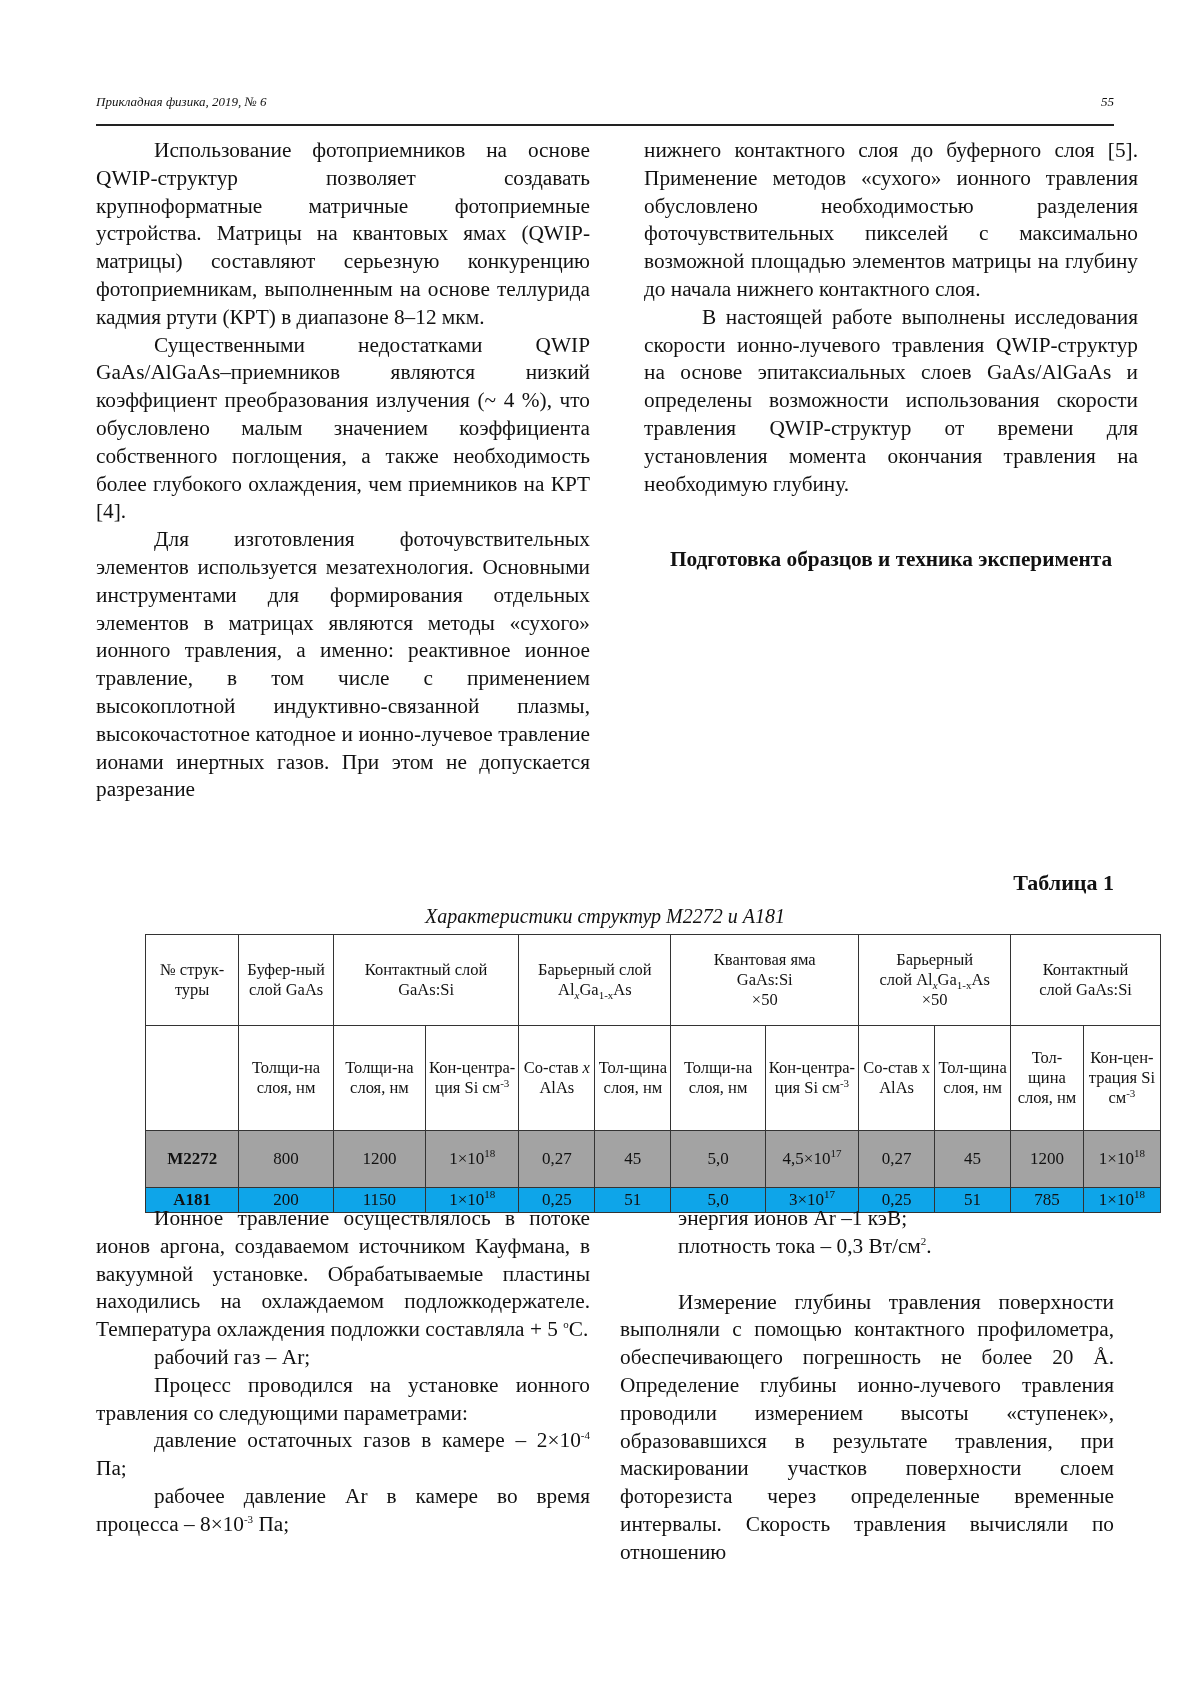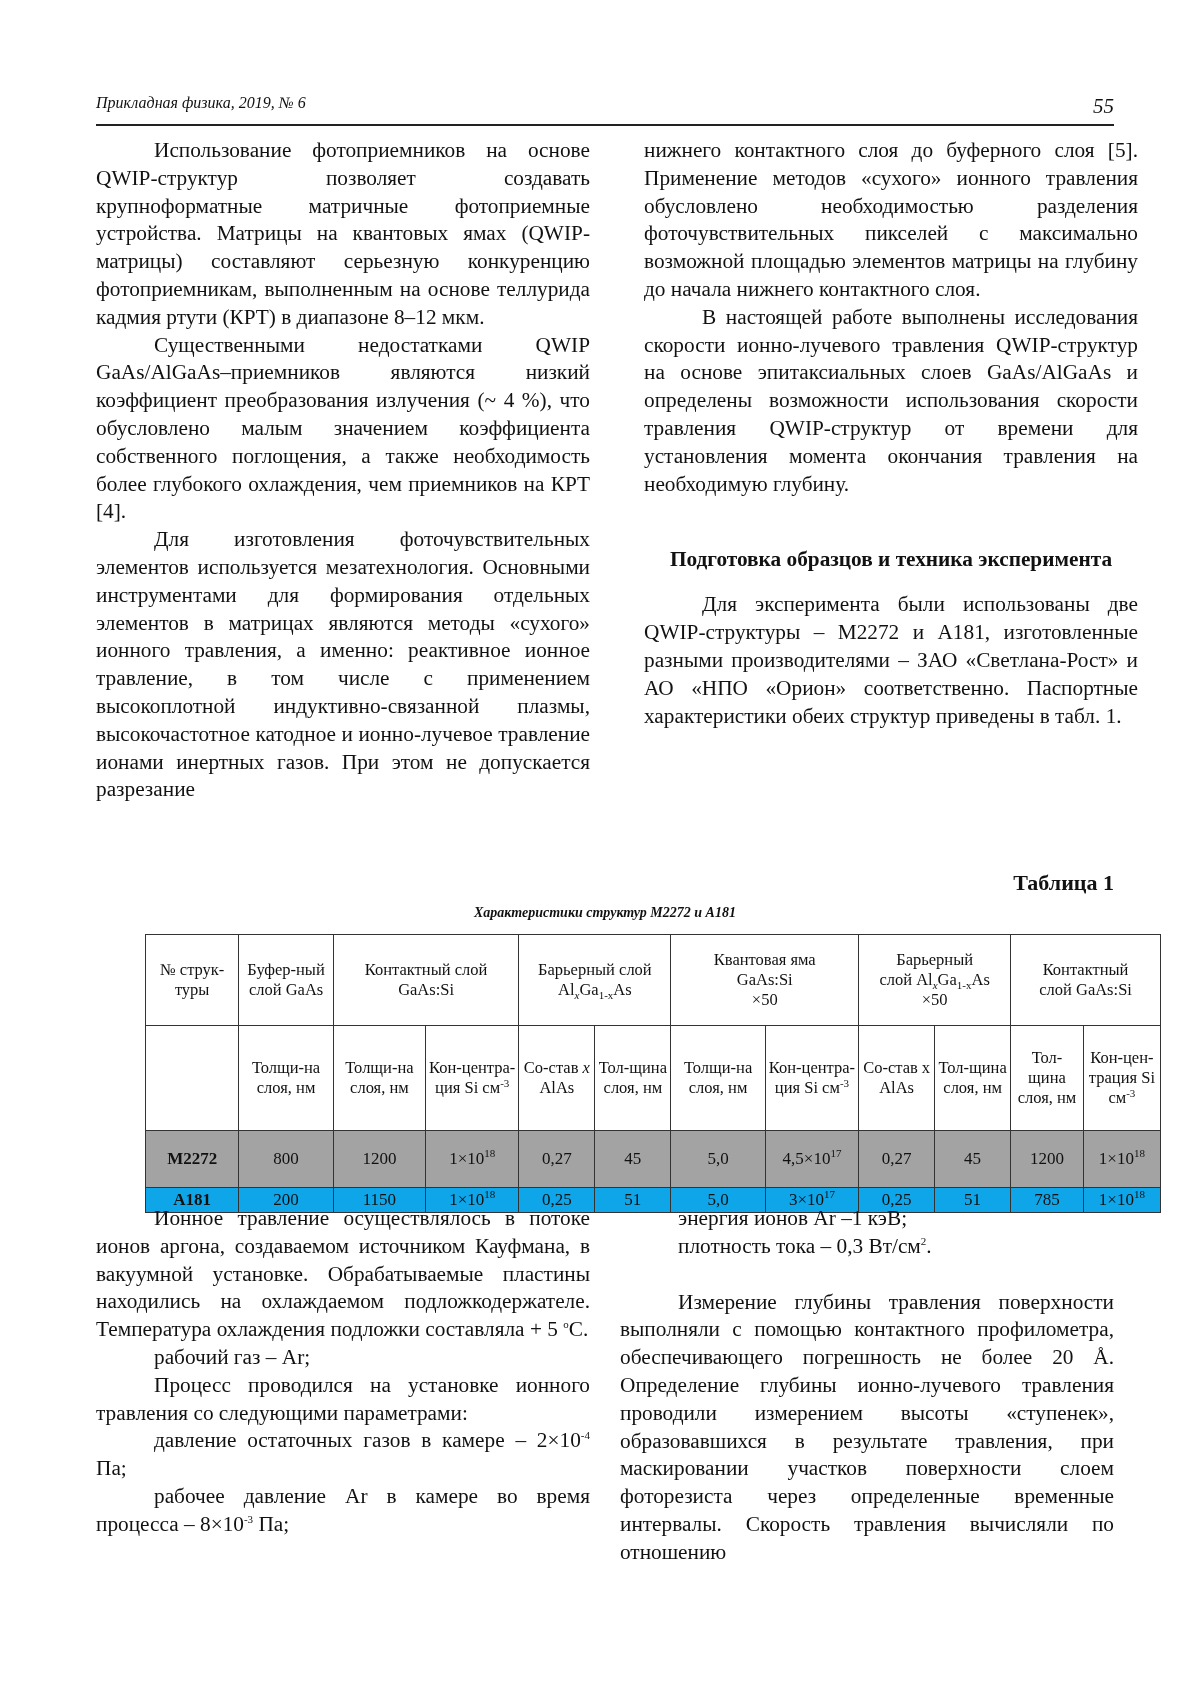--- a/index.html
+++ b/index.html
@@ -1,28 +1,28 @@
 <!DOCTYPE html>
 <html><head>
 <meta charset="utf-8">
 <style>
   html, body { margin: 0; padding: 0; background: #ffffff; }
   body { width: 1200px; height: 1698px; position: relative; font-family: "Liberation Serif", "DejaVu Serif", serif; color: #111; }
   .header { position: absolute; left: 96px; top: 92px; width: 1018px; height: 32px; border-bottom: 2px solid #222; }
-  .header .journal { position: absolute; left: 0; top: 2px; font-style: italic; font-size: 16px; }
-  .header .pageno { position: absolute; right: 0; top: 2px; font-style: italic; font-size: 21px; }
+  .header .journal { position: absolute; left: 0; top: 2px; font-style: italic; font-size: 13px; }
+  .header .pageno { position: absolute; right: 0; top: 2px; font-style: italic; font-size: 13px; }
   .col { position: absolute; width: 494px; font-size: 21.3px; line-height: 27.8px; text-align: justify; }
   .col p { margin: 0; }
   .indent { text-indent: 58px; }
   .lastline { text-align-last: justify; }
   .left1 { left: 96px; top: 137px; }
   .right1 { left: 620px; top: 137px; margin-left: 24px; }
   .section-title { font-weight: bold; text-align: center; margin: 47px 0 18px 0 !important; line-height: 28px; }
   .table-label { position: absolute; right: 86px; top: 870px; font-weight: bold; font-size: 22px; }
-  .table-caption { position: absolute; left: 96px; width: 1018px; top: 905px; text-align: center; font-weight: bold; font-style: italic; font-size: 14px; }
+  .table-caption { position: absolute; left: 96px; width: 1018px; top: 905px; text-align: center; font-weight: normal; font-style: italic; font-size: 20px; }
   table.data { position: absolute; left: 97px; top: 934px; width: 1016px; border-collapse: collapse; font-size: 16.5px; line-height: 20px; margin-left: 48px; }
   table.data td, table.data th { border: 1.5px solid #333; text-align: center; vertical-align: middle; font-weight: normal; padding: 3px 2px; }
   table.data tr.h1 th { height: 84px; }
   table.data tr.h2 th { height: 98px; }
   table.data tr.m2272 td { background: #a3a3a3; height: 22px; padding: 17px 2px; font-size: 17px; }
   table.data tr.a181 td { background: #0ea5e9; height: 22px; padding: 1px 2px; font-size: 17px; }
   table.data td.rowname { font-weight: bold; }
   sup { font-size: 11px; vertical-align: super; line-height: 0; }
   sub { font-size: 11px; vertical-align: sub; line-height: 0; }
   .left2 { left: 96px; top: 1205px; }
@@ -40,21 +40,20 @@
 <div class="col left1">
   <p class="indent">Использование фотоприемников на основе QWIP-структур позволяет создавать крупноформатные матричные фотоприемные устройства. Матрицы на квантовых ямах (QWIP-матрицы) составляют серьезную конкуренцию фотоприемникам, выполненным на основе теллурида кадмия ртути (КРТ) в диапазоне 8–12 мкм.</p>
   <p class="indent">Существенными недостатками QWIP GaAs/AlGaAs–приемников являются низкий коэффициент преобразования излучения (~ 4 %), что обусловлено малым значением коэффициента собственного поглощения, а также необходимость более глубокого охлаждения, чем приемников на КРТ [4].</p>
   <p class="indent lastline">Для изготовления фоточувствительных элементов используется мезатехнология. Основными инструментами для формирования отдельных элементов в матрицах являются методы «сухого» ионного травления, а именно: реактивное ионное травление, в том числе с применением высокоплотной индуктивно-связанной плазмы, высокочастотное катодное и ионно-лучевое травление ионами инертных газов. При этом не допускается разрезание</p>
 </div>
 
 <div class="col right1">
   <p>нижнего контактного слоя до буферного слоя [5]. Применение методов «сухого» ионного травления обусловлено необходимостью разделения фоточувствительных пикселей с максимально возможной площадью элементов матрицы на глубину до начала нижнего контактного слоя.</p>
   <p class="indent">В настоящей работе выполнены исследования скорости ионно-лучевого травления QWIP-структур на основе эпитаксиальных слоев GaAs/AlGaAs и определены возможности использования скорости травления QWIP-структур от времени для установления момента окончания травления на необходимую глубину.</p>
   <p class="section-title">Подготовка образцов и техника эксперимента</p>
-  <p class="indent">Для эксперимента были использованы две QWIP-структуры – М2272 и А181, изготовленные разными производителями – ЗАО «Светлана-Рост» и АО «НПО «Орион» соответственно. Паспортные характеристики обеих структур приведены в табл. 1.</p>
 </div>
 
 <div class="table-label">Таблица 1</div>
 <div class="table-caption">Характеристики структур М2272 и А181</div>
 
 <table class="data">
   <colgroup>
     <col style="width:86px">
       <col style="width:87px">
       <col style="width:85px">

